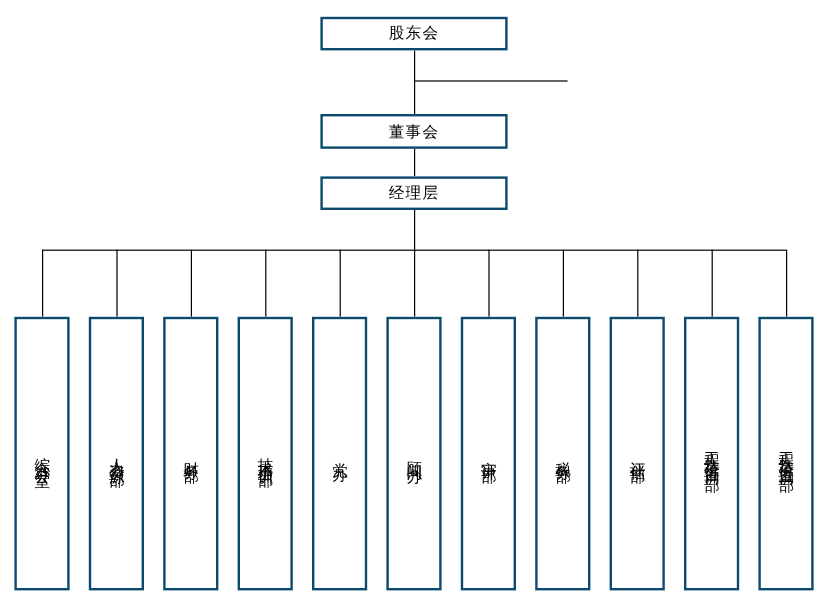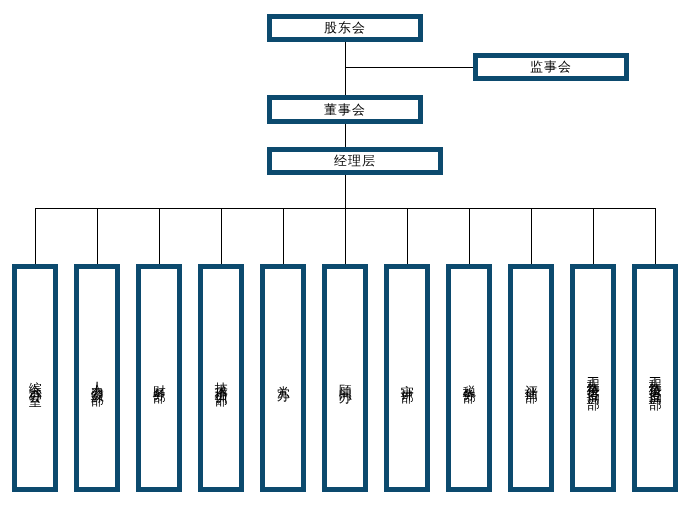--- a/index.html
+++ b/index.html
@@ -11,21 +11,21 @@
     position: relative;
     width: 689px;
     height: 505px;
     background: #ffffff;
     font-family: "Liberation Sans", "DejaVu Sans", sans-serif;
     overflow: hidden;
   }
   .box {
     position: absolute;
     box-sizing: border-box;
-    border: 5px solid #0c4a6e;
+    border: 2px solid #0c4a6e;
     background: #ffffff;
     display: flex;
     align-items: center;
     justify-content: center;
     color: #000000;
     font-size: 13px;
     letter-spacing: 1px;
     z-index: 2;
   }
   .box.top {
@@ -61,23 +61,22 @@
     <div class="line v" style="left: 159px; top: 208px; height: 56px;"></div>
     <div class="line v" style="left: 221px; top: 208px; height: 56px;"></div>
     <div class="line v" style="left: 283px; top: 208px; height: 56px;"></div>
     <div class="line v" style="left: 345px; top: 208px; height: 56px;"></div>
     <div class="line v" style="left: 407px; top: 208px; height: 56px;"></div>
     <div class="line v" style="left: 469px; top: 208px; height: 56px;"></div>
     <div class="line v" style="left: 531px; top: 208px; height: 56px;"></div>
     <div class="line v" style="left: 593px; top: 208px; height: 56px;"></div>
     <div class="line v" style="left: 655px; top: 208px; height: 56px;"></div>
     <div class="box top" style="left: 267px; top: 14px; width: 156px; height: 28px;">股东会</div>
-    <div class="box top" style="left: 473px; top: 53px; width: 156px; height: 28px;">监事会</div>
     <div class="box top" style="left: 267px; top: 95px; width: 156px; height: 29px;">董事会</div>
-    <div class="box top" style="left: 267px; top: 147px; width: 176px; height: 28px;">经理层</div>
+    <div class="box top" style="left: 267px; top: 147px; width: 156px; height: 28px;">经理层</div>
     <div class="box vert" style="left: 12px; top: 264px; width: 46px; height: 228px;">综合办公室</div>
     <div class="box vert" style="left: 74px; top: 264px; width: 46px; height: 228px;">人力资源部</div>
     <div class="box vert" style="left: 136px; top: 264px; width: 46px; height: 228px;">财务部</div>
     <div class="box vert" style="left: 198px; top: 264px; width: 46px; height: 228px;">技术培训部</div>
     <div class="box vert" style="left: 260px; top: 264px; width: 46px; height: 228px;">党办</div>
     <div class="box vert" style="left: 322px; top: 264px; width: 46px; height: 228px;">顾问办</div>
     <div class="box vert" style="left: 384px; top: 264px; width: 46px; height: 228px;">审计部</div>
     <div class="box vert" style="left: 446px; top: 264px; width: 46px; height: 228px;">税务部</div>
     <div class="box vert" style="left: 508px; top: 264px; width: 46px; height: 228px;">评估部</div>
     <div class="box vert" style="left: 570px; top: 264px; width: 46px; height: 228px;">工程造价咨询一部</div>

